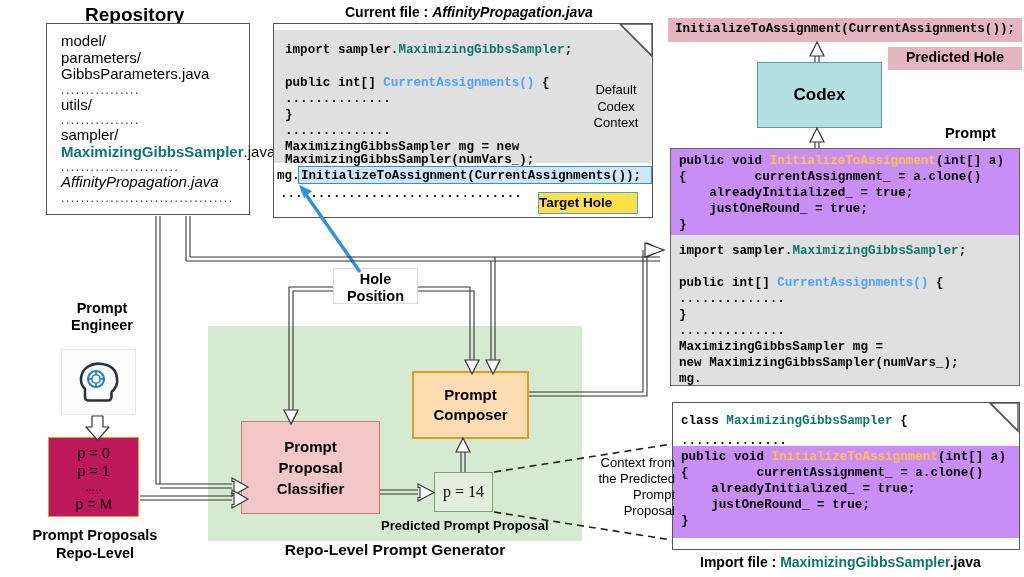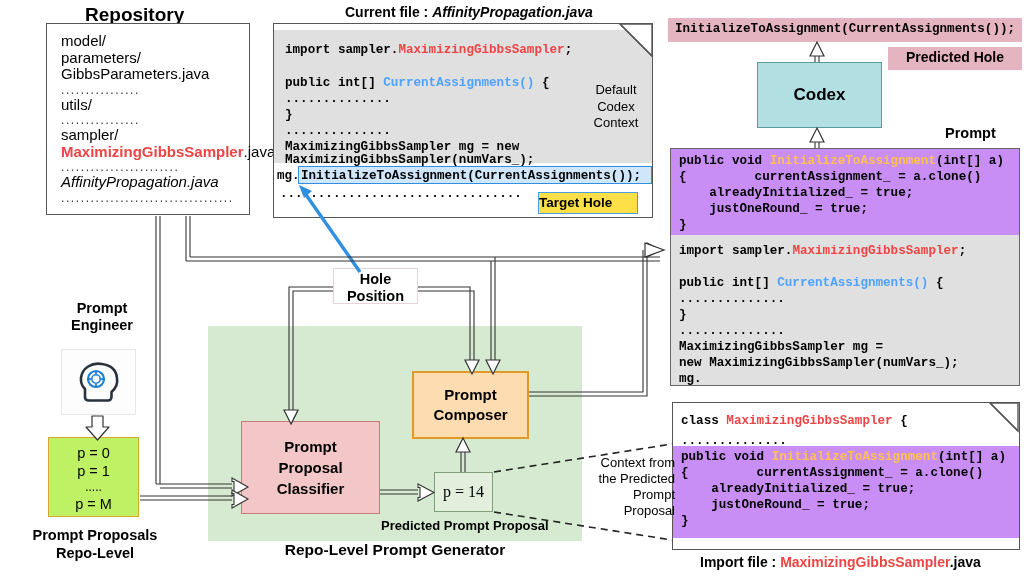--- a/index.html
+++ b/index.html
@@ -7,21 +7,21 @@
        font-family:"Liberation Sans",sans-serif;color:#000;}
   .abs{position:absolute;}
   .mono{font-family:"Liberation Mono",monospace;font-weight:bold;}
 
   
   #repo-title{left:85px;top:4px;font-weight:bold;font-size:19px;}
   #repo-box{left:46px;top:23px;width:204px;height:192px;border:1.6px solid #555;
             background:#fff;box-sizing:border-box;padding:9px 0 0 14px;}
   .repo-line{font-size:15px;line-height:16.5px;white-space:nowrap;}
   .dots{letter-spacing:1.6px;color:#333;font-size:12px;line-height:14px;}
-  .magenta{color:#ef4444;font-weight:bold;}
+  .magenta{color:#0f766e;font-weight:bold;}
   .ital{font-style:italic;}
 
   
   #cf-title{left:345px;top:4px;font-weight:bold;font-size:14px;white-space:nowrap;}
   #cf-box{left:273px;top:23px;width:380px;height:195px;border:1.4px solid #555;
           background:#fff;box-sizing:border-box;}
   #cf-grey{left:274px;top:30px;width:378px;height:133px;background:#e0e0e0;}
   .code{font-family:"Liberation Mono",monospace;font-weight:bold;font-size:12.6px;
         line-height:16px;white-space:pre;}
   .c-blue{color:#4da3ff;}
@@ -59,21 +59,21 @@
               box-sizing:border-box;padding:3px 0 0 8px;}
   #imp-head{left:681px;top:413px;}
   #imp-dots{left:681px;top:433px;}
   #imp-title{left:700px;top:554px;font-weight:bold;font-size:14px;white-space:nowrap;}
 
   
   #pe-title{left:54px;top:300px;width:96px;text-align:center;font-weight:bold;
             font-size:14.5px;line-height:17px;}
   #pe-icon{left:61px;top:349px;width:75px;height:66px;background:#fdfdfd;
            border:1px solid #e8e8e8;box-sizing:border-box;}
-  #proposals{left:48px;top:437px;width:91px;height:80px;background:#bef264;
+  #proposals{left:48px;top:437px;width:91px;height:80px;background:#be185d;
              border:1.6px solid #d4a82a;box-sizing:border-box;text-align:center;
              padding-top:6px;}
   .pline{font-size:14.5px;line-height:18px;font-weight:normal;}
   #prop-title{left:10px;top:527px;width:170px;text-align:center;font-weight:bold;
               font-size:14.5px;line-height:17.5px;}
 
   
   #gen-box{left:208px;top:326px;width:374px;height:215px;background:#d5ead0;}
   #gen-title{left:208px;top:541px;width:374px;text-align:center;font-weight:bold;
              font-size:15.5px;}

